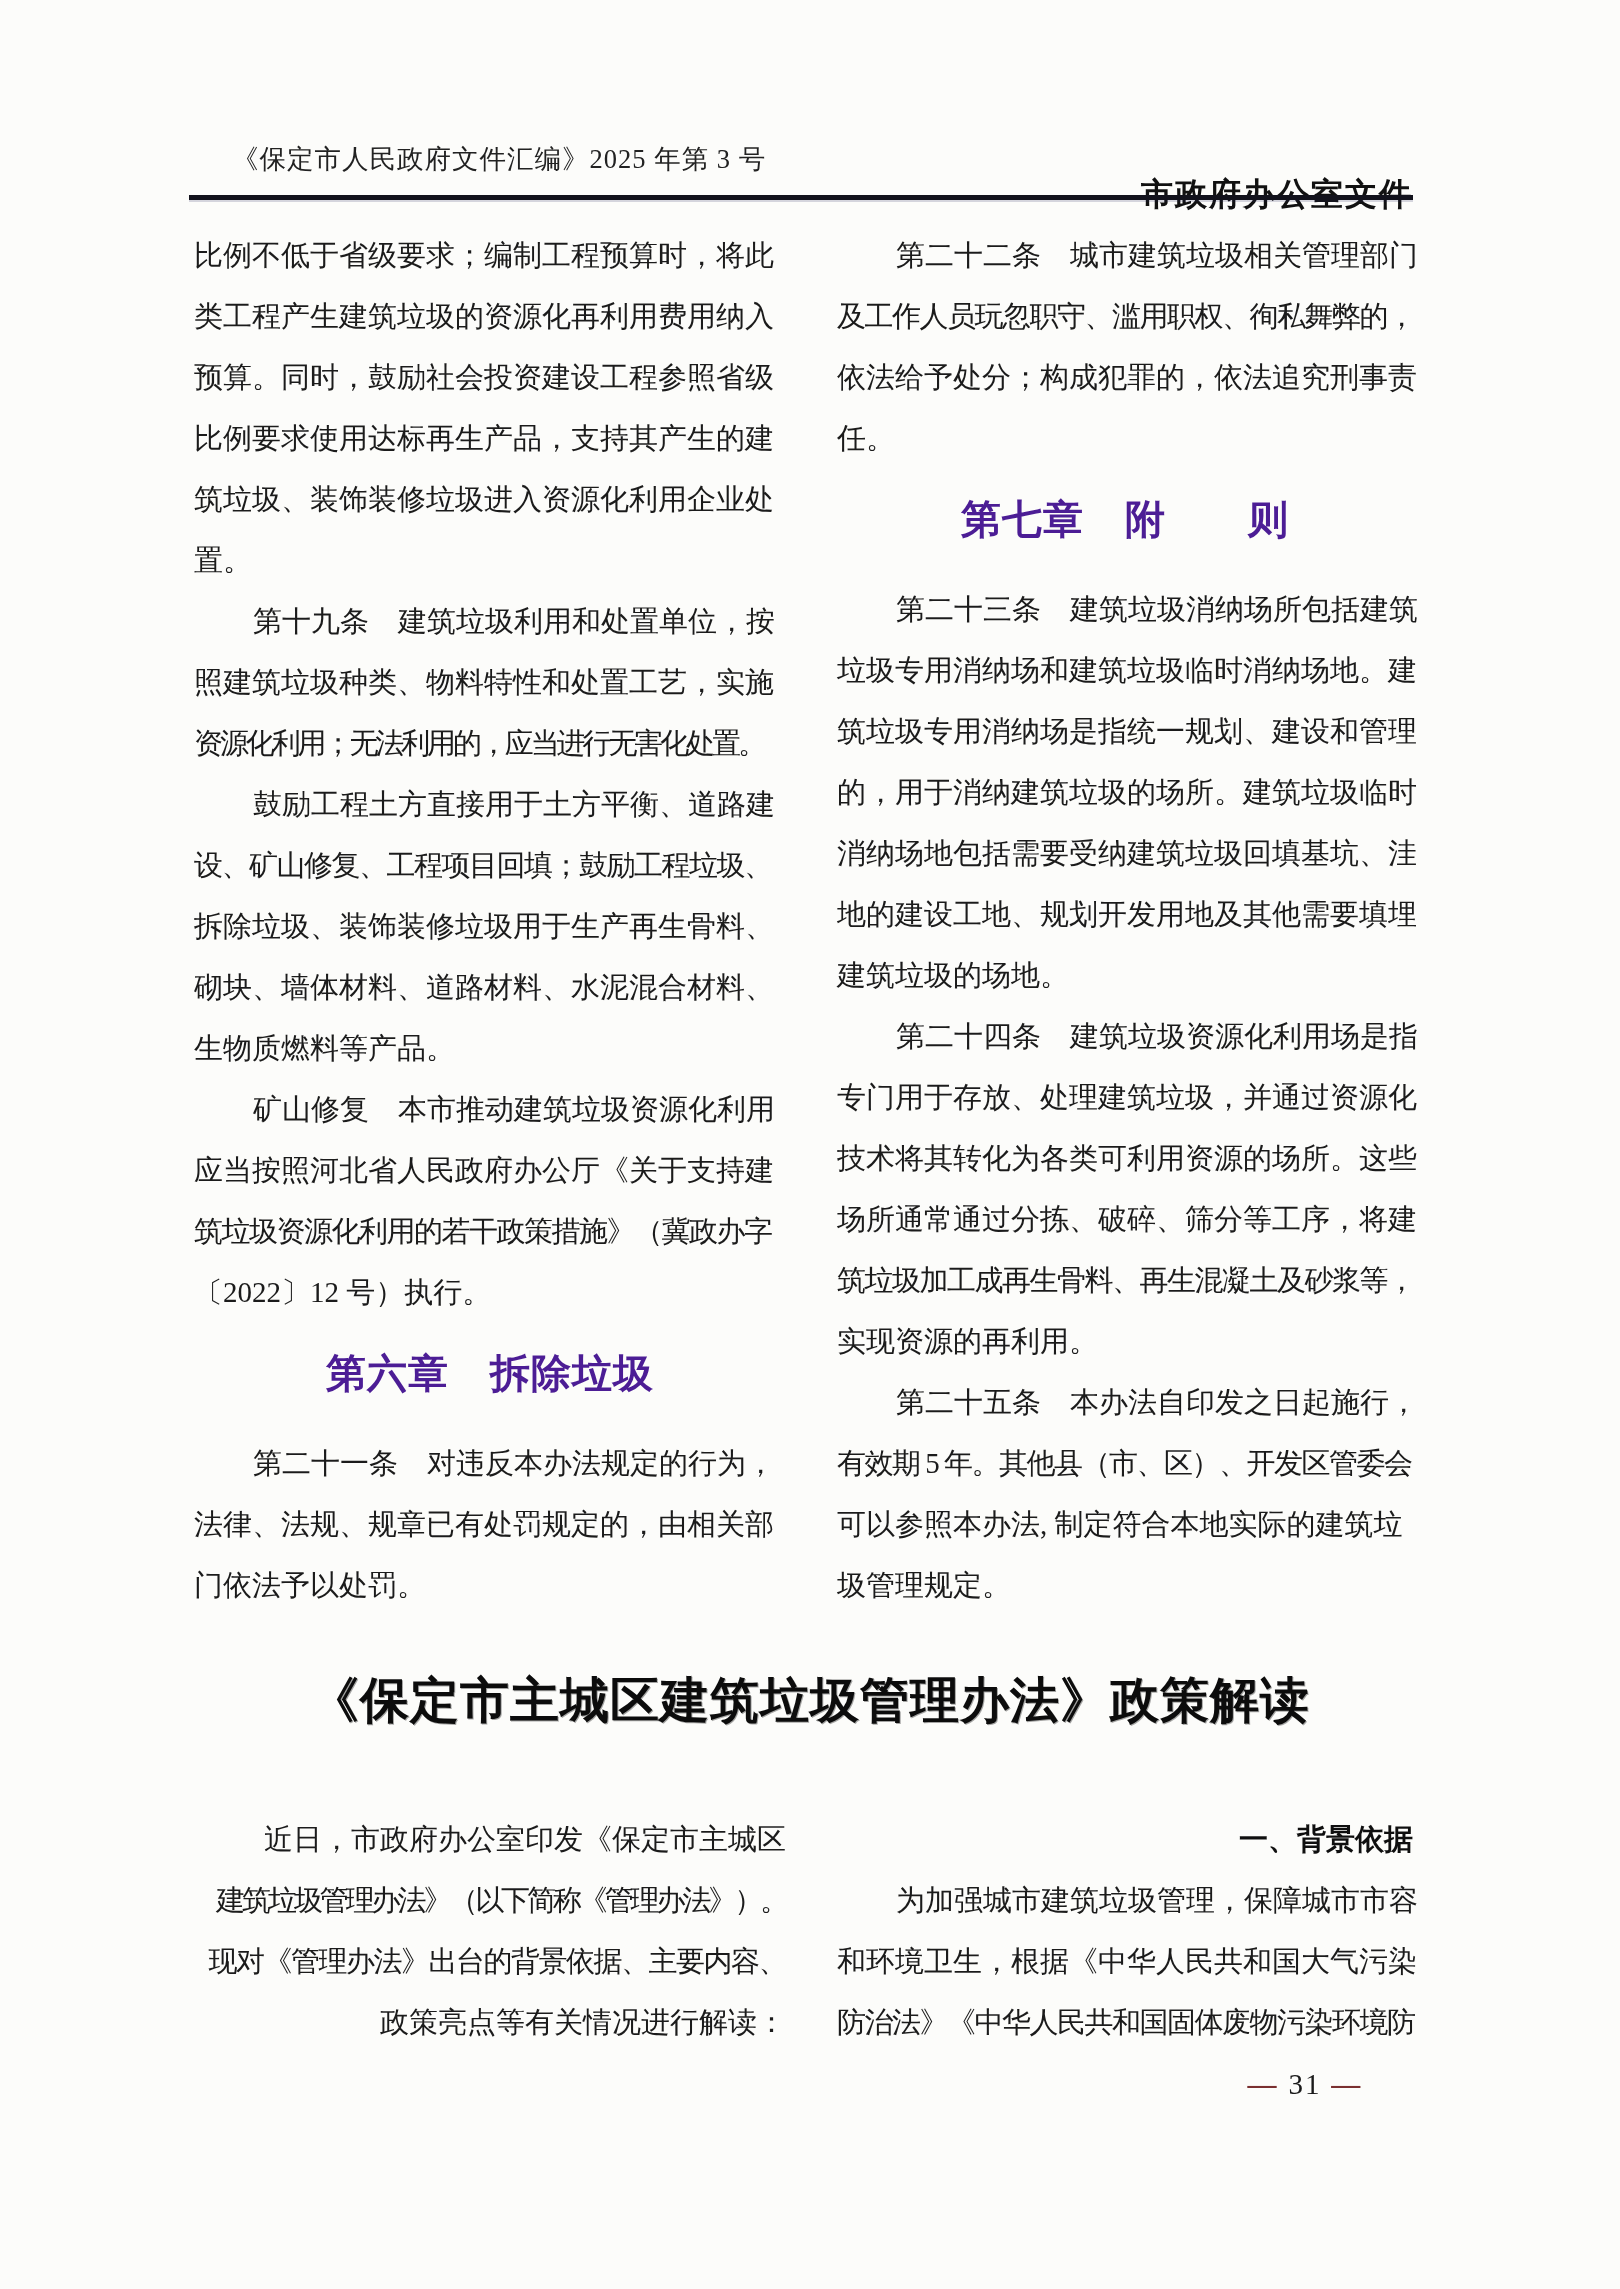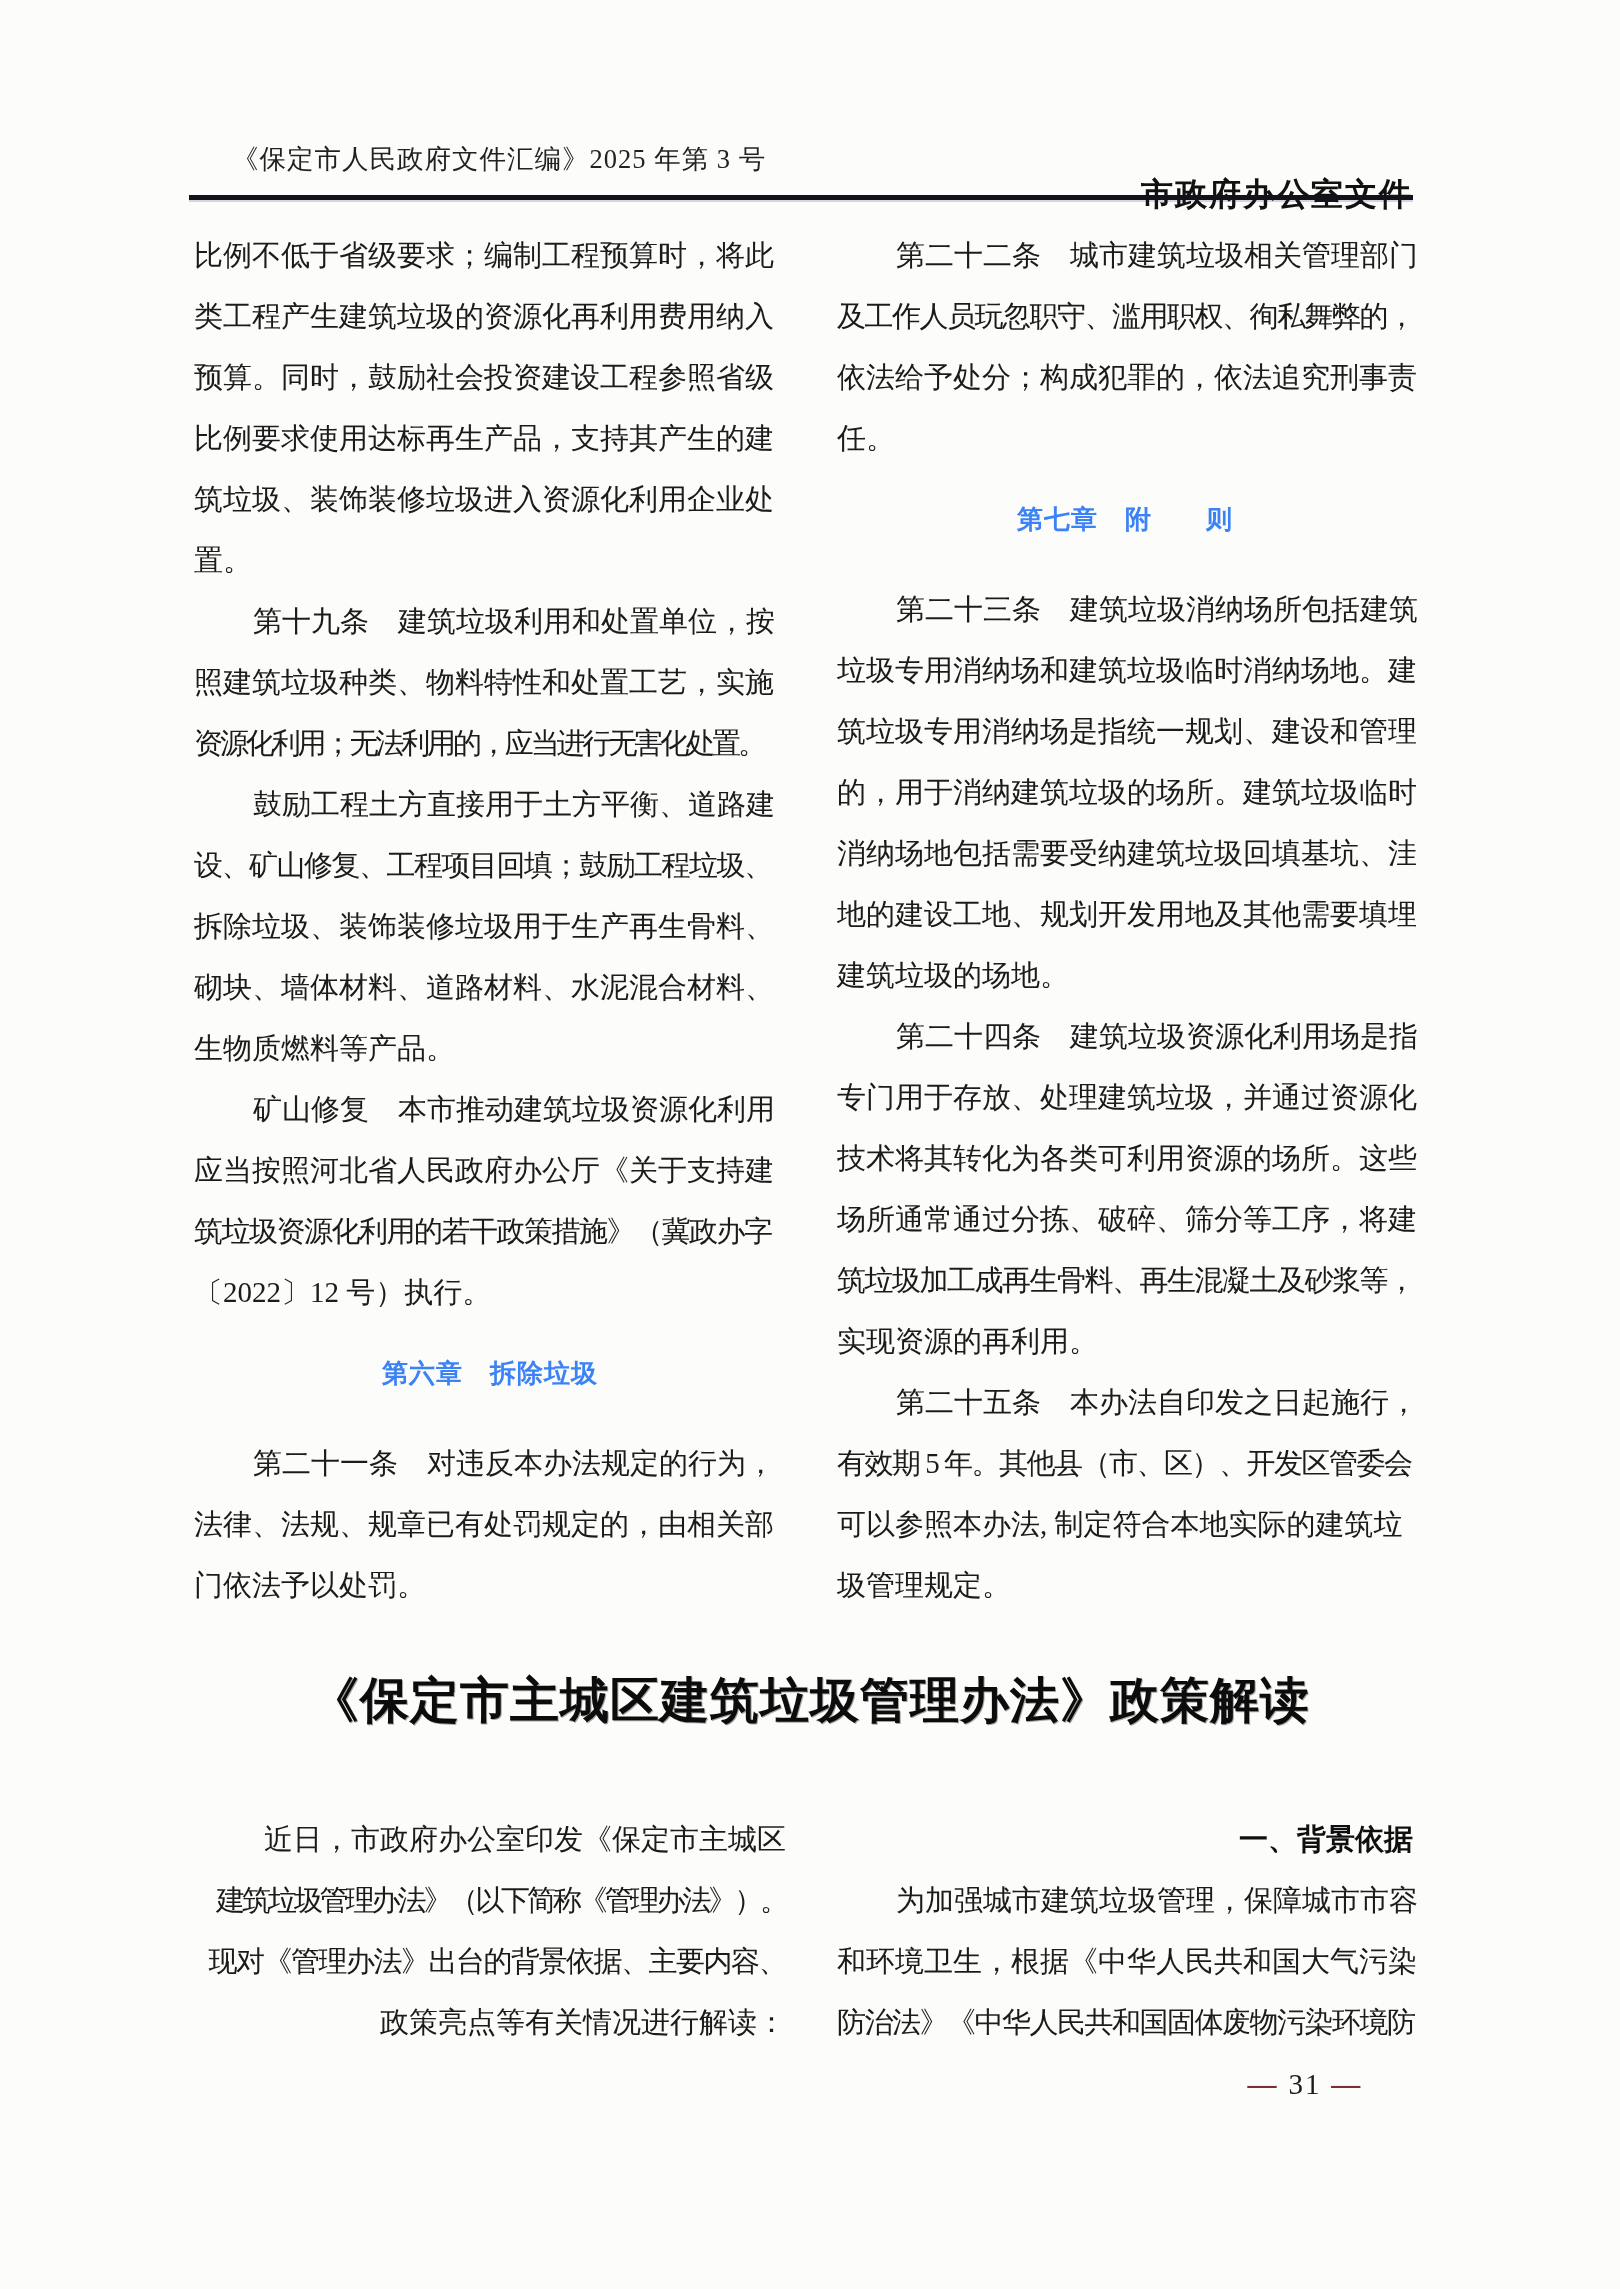--- a/index.html
+++ b/index.html
@@ -35,22 +35,22 @@
   .col-left{left:194px;width:592px;}
   .col-right{left:837px;width:576px;}
   .ln{
     font-size:29px;line-height:61px;height:61px;
     white-space:nowrap;color:#1b1b1b;
   }
   .ind{text-indent:59px;}
   .c1{letter-spacing:-1.5px;}
   .c2{letter-spacing:-3.1px;}
   .hd{
-    font-size:26px;line-height:61px;height:61px;
-    font-weight:700;text-align:center;color:#3b82f6;
+    font-size:40px;line-height:61px;height:61px;
+    font-weight:700;text-align:center;color:#4c1d95;
     font-family:"Liberation Sans","DejaVu Sans",sans-serif;
     margin-top:19.6px;margin-bottom:29px;
     letter-spacing:1px;white-space:nowrap;
   }
   .hd2{
     font-size:29px;line-height:61px;height:61px;
     font-weight:700;color:#0f0f0f;
     font-family:"Liberation Sans","DejaVu Sans",sans-serif;
     text-indent:59px;white-space:nowrap;
   }

